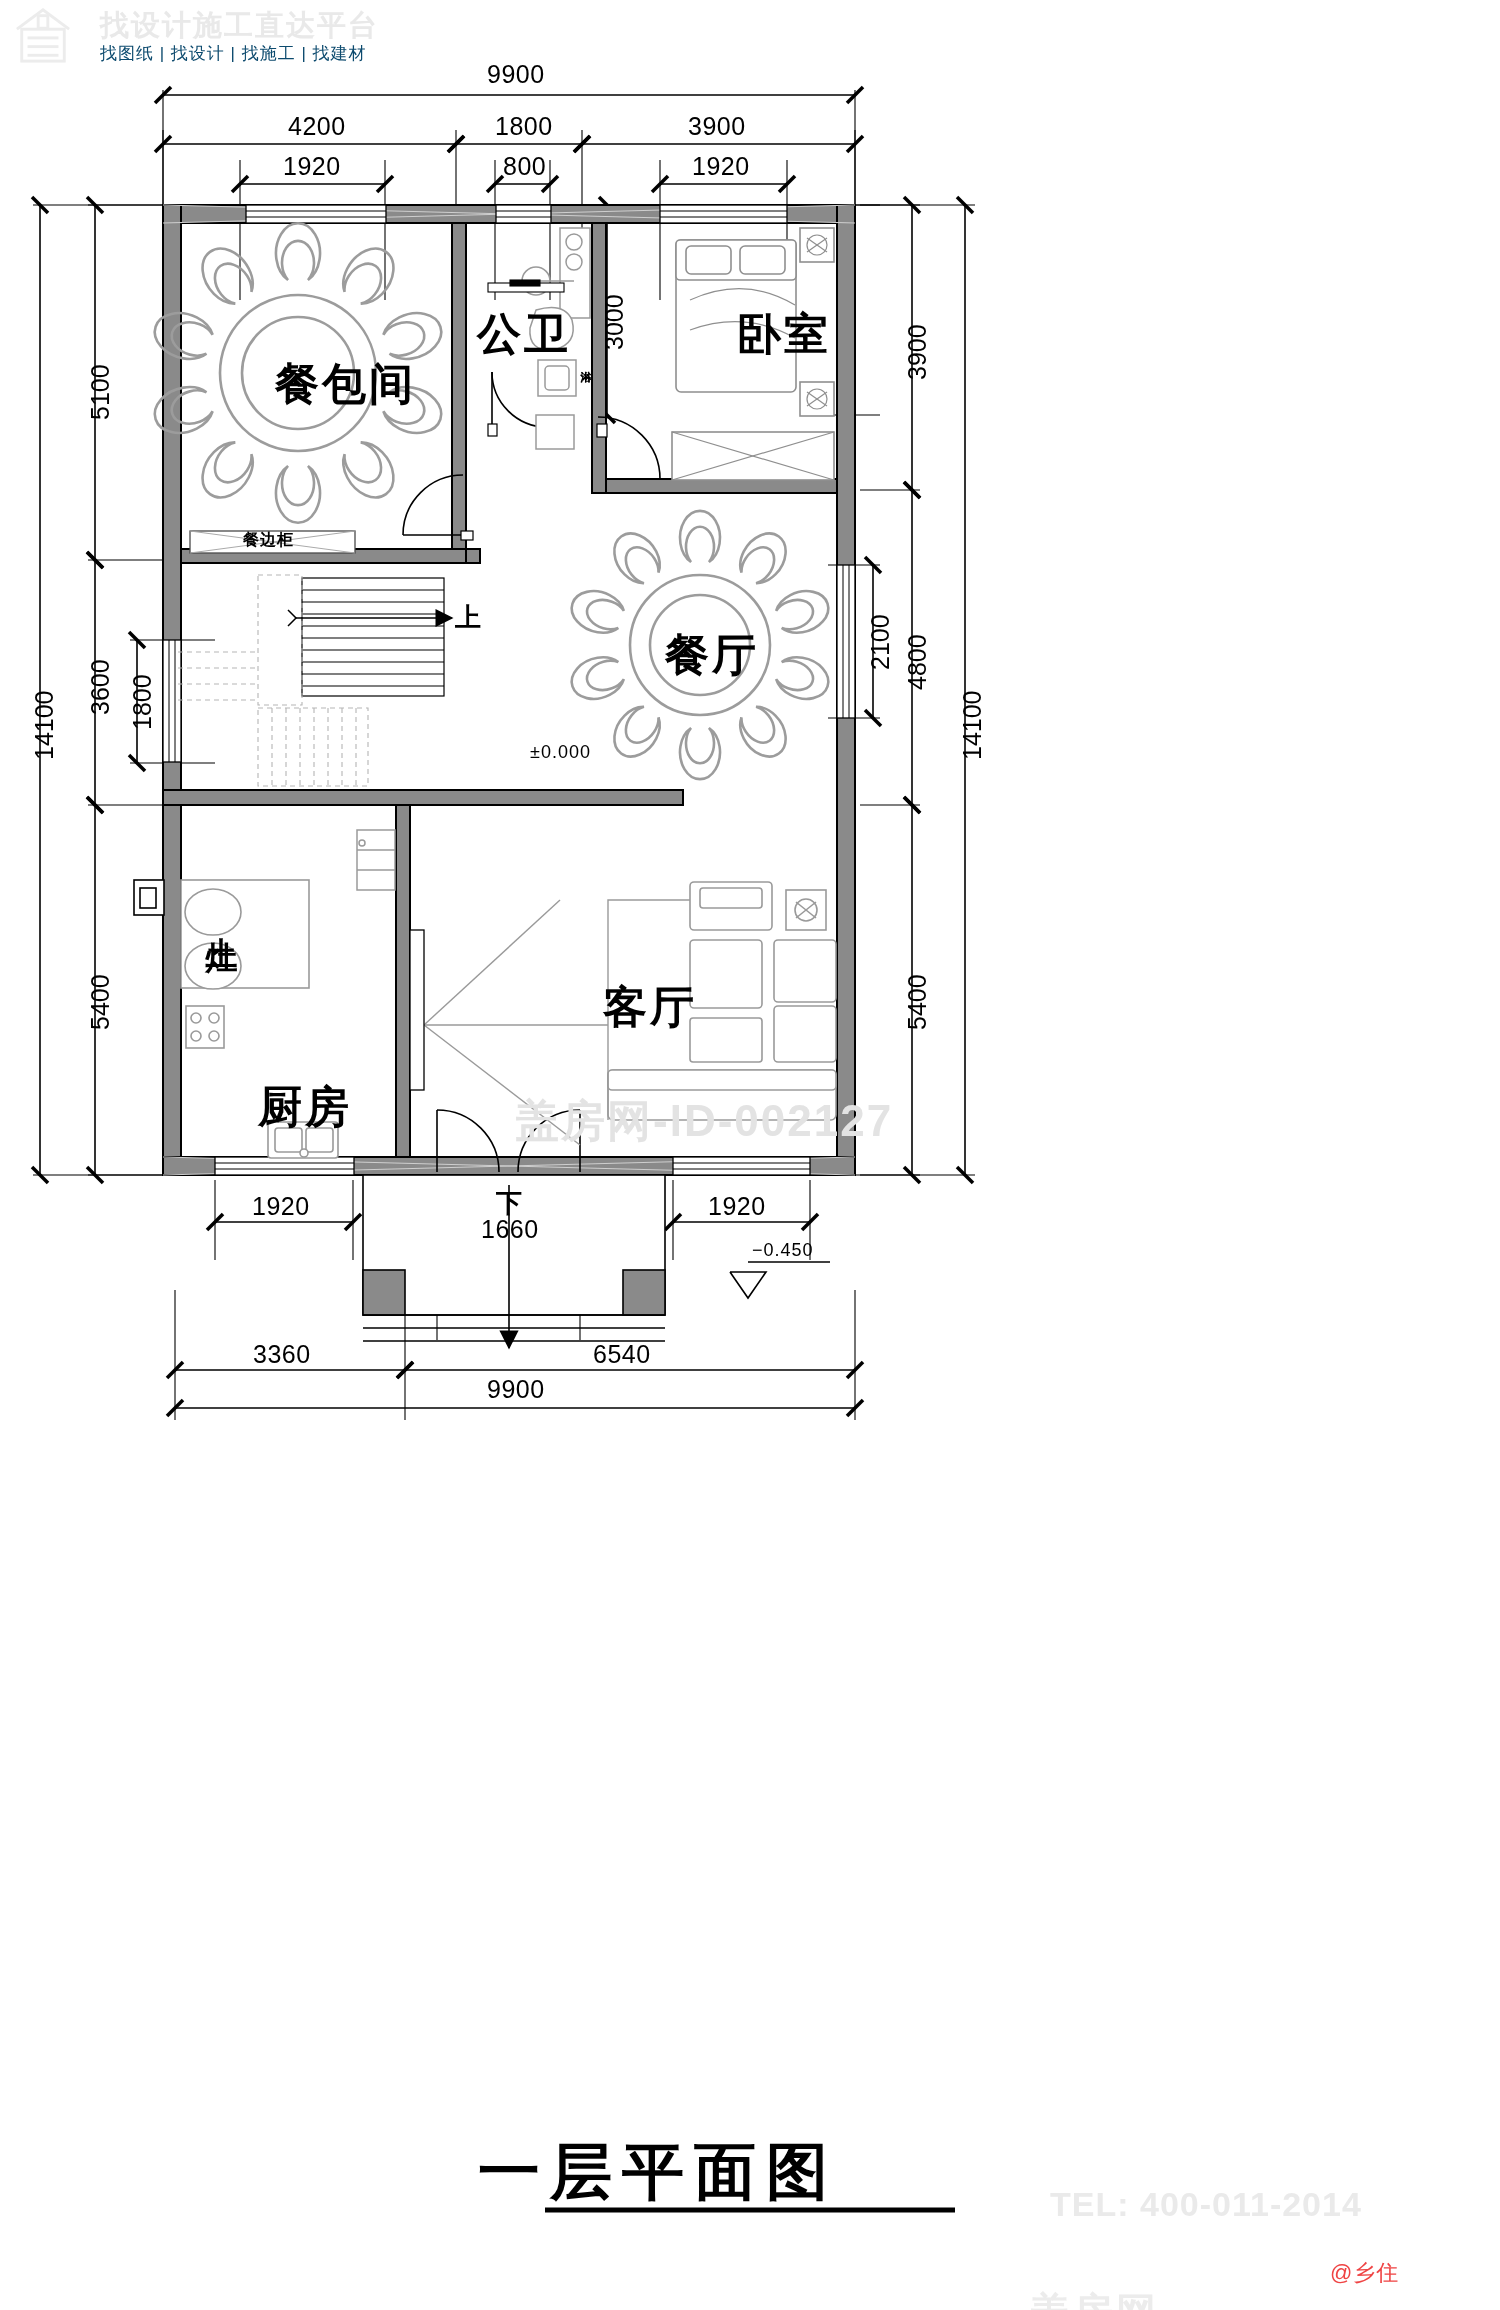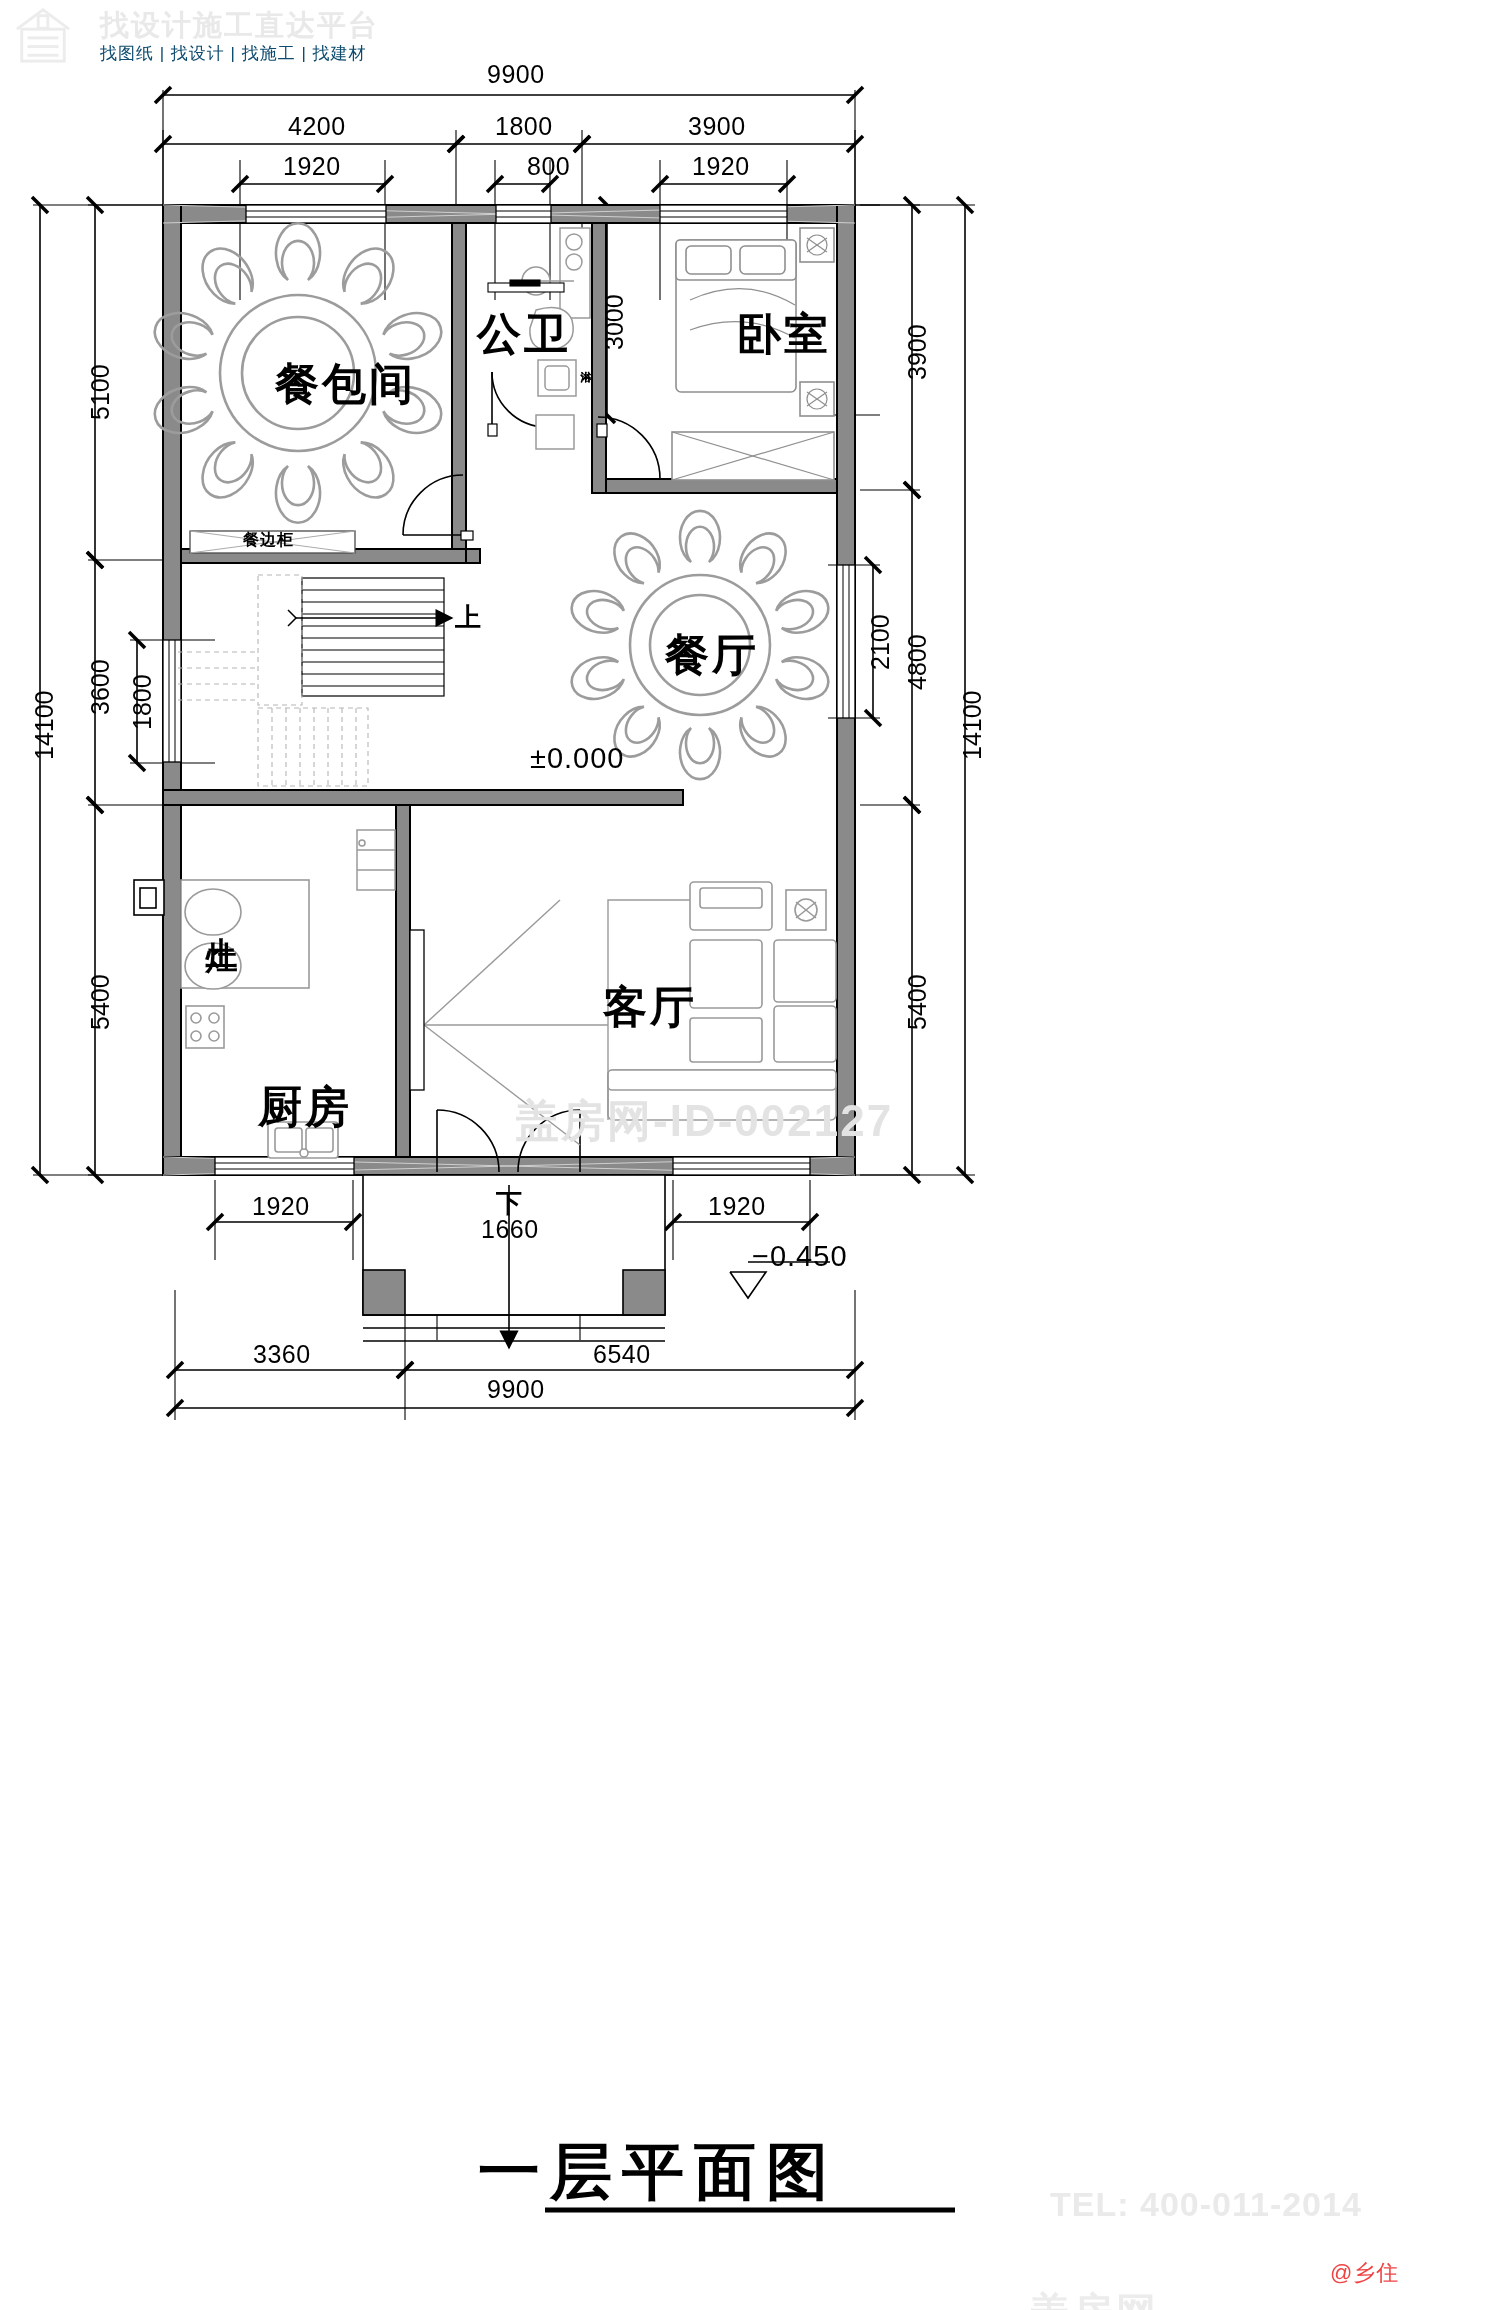--- a/index.html
+++ b/index.html
@@ -20,21 +20,21 @@
 
   
   .lbl{position:absolute;font-family:"Liberation Sans","DejaVu Sans",sans-serif;
        color:#000;white-space:nowrap;}
   .dim{font-size:25px;letter-spacing:.5px;}
   .dimv{font-size:25px;transform-origin:0 0;}
   .room{font-size:44px;font-weight:bold;letter-spacing:3px;}
   .roomv{font-size:32px;font-weight:bold;letter-spacing:4px;writing-mode:vertical-rl;}
   .small{font-size:16px;font-weight:bold;letter-spacing:1px;}
   .smallv{font-size:11px;font-weight:bold;writing-mode:vertical-rl;}
-  .lvl{font-size:29px;letter-spacing:1px;}
+  .lvl{font-size:18px;letter-spacing:1px;}
   .arrowtxt{font-size:26px;font-weight:bold;}
 
   
   #title{position:absolute;left:0;top:2130px;width:1316px;text-align:center;}
   #title .t{font-size:62px;font-weight:bold;letter-spacing:10px;}
 
   
   #tel{position:absolute;left:1050px;top:2185px;font-size:34px;color:#eaeaea;
        letter-spacing:1px;font-weight:bold;}
   #xz{position:absolute;left:1330px;top:2258px;font-size:22px;color:#ef4444;
@@ -441,21 +441,21 @@
     <line x1="545" y1="2210" x2="955" y2="2210"></line>
   </g>
 </svg>
 </div>
 
 <div class="lbl dim" style="left:487px;top:60px;">9900</div>
 <div class="lbl dim" style="left:288px;top:112px;">4200</div>
 <div class="lbl dim" style="left:495px;top:112px;">1800</div>
 <div class="lbl dim" style="left:688px;top:112px;">3900</div>
 <div class="lbl dim" style="left:283px;top:152px;">1920</div>
-<div class="lbl dim" style="left:503px;top:152px;margin-left:24px;">800</div>
+<div class="lbl dim" style="left:503px;top:152px;">800</div>
 <div class="lbl dim" style="left:692px;top:152px;">1920</div>
 
 <div class="lbl dimv" style="left:30px;top:760px;transform:rotate(-90deg);">14100</div>
 <div class="lbl dimv" style="left:86px;top:420px;transform:rotate(-90deg);">5100</div>
 <div class="lbl dimv" style="left:86px;top:715px;transform:rotate(-90deg);">3600</div>
 <div class="lbl dimv" style="left:86px;top:1030px;transform:rotate(-90deg);">5400</div>
 <div class="lbl dimv" style="left:128px;top:730px;transform:rotate(-90deg);">1800</div>
 
 <div class="lbl dimv" style="left:958px;top:760px;transform:rotate(-90deg);">14100</div>
 <div class="lbl dimv" style="left:903px;top:380px;transform:rotate(-90deg);">3900</div>

